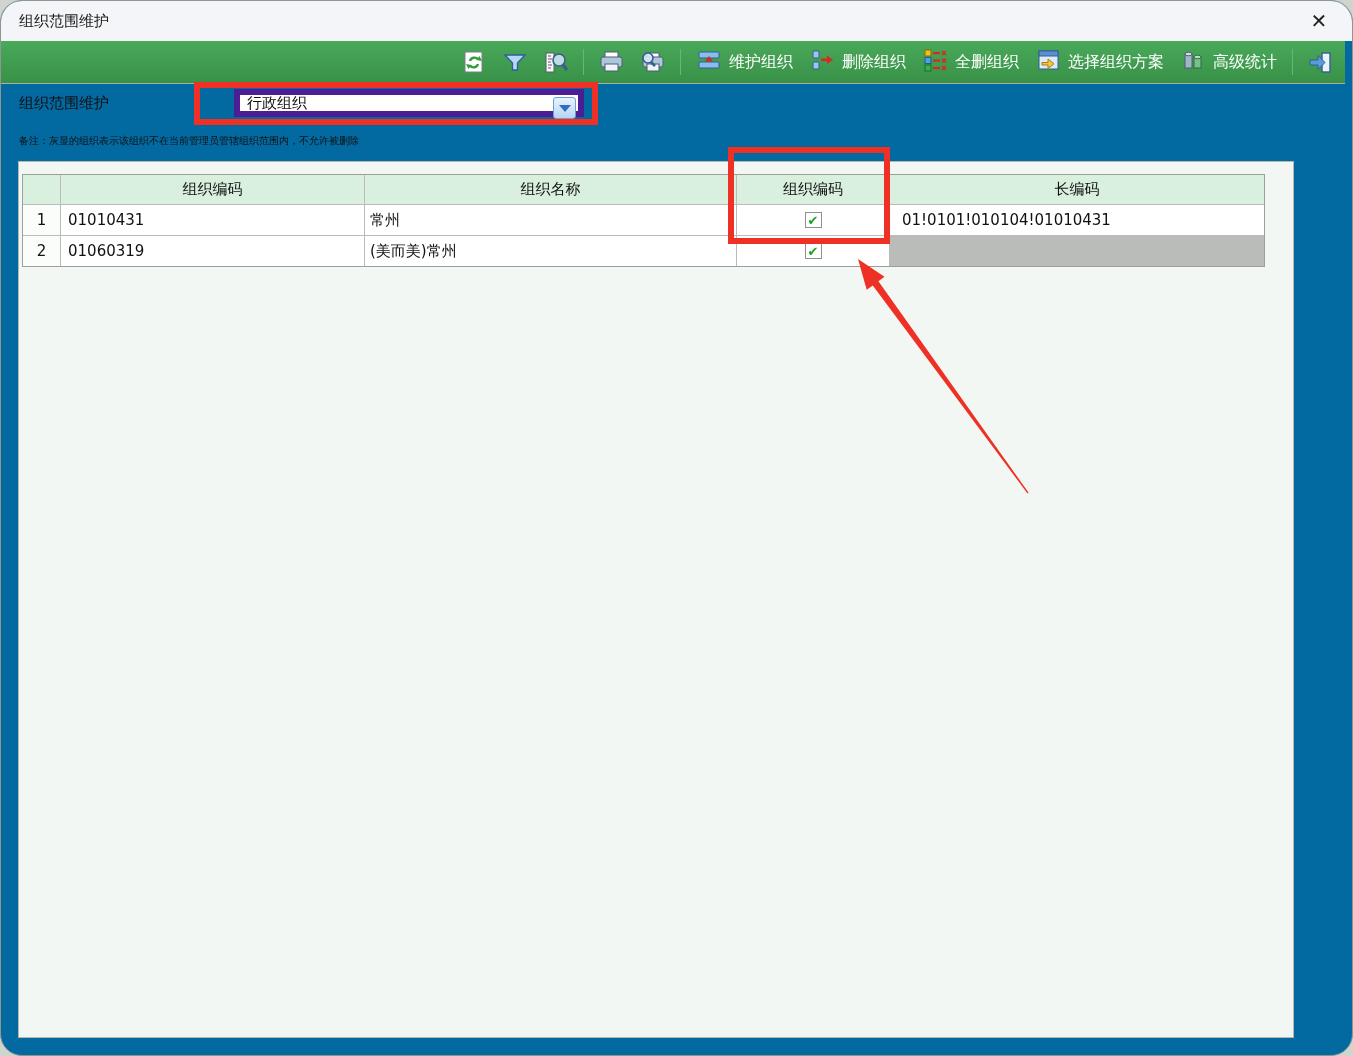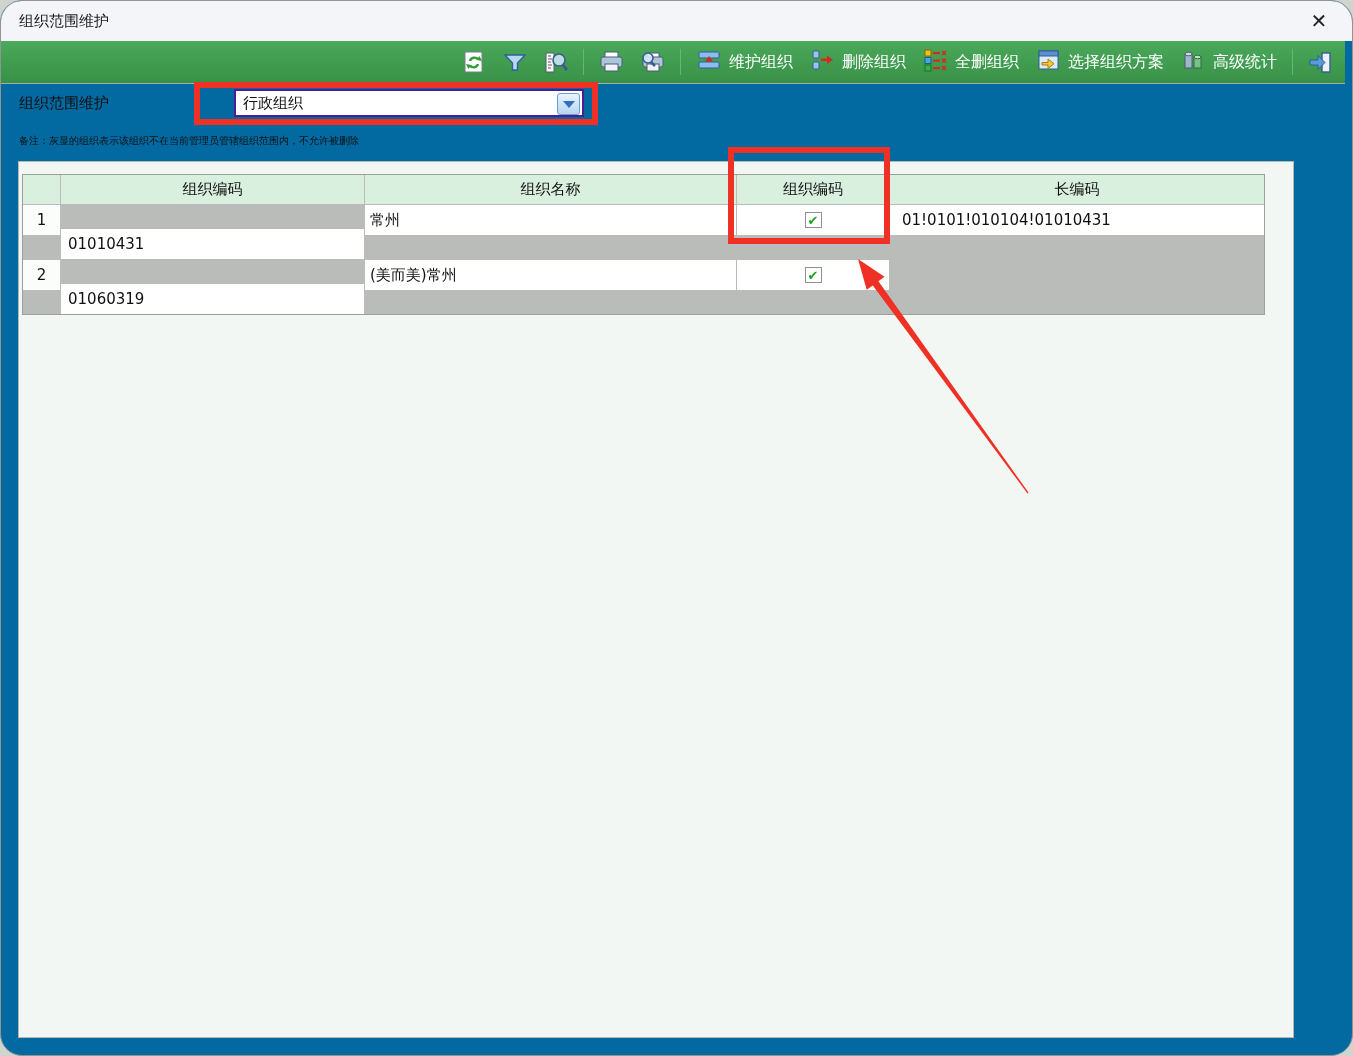--- a/index.html
+++ b/index.html
@@ -48,21 +48,21 @@
   .tb-btn {
     display:flex; align-items:center; gap:7px;
     color:#ffffff; font-size:16px;
     margin:0 8px; flex:none; white-space:nowrap;
   }
   .tb-btn svg { flex:none; }
   
   #scope-label { position:absolute; left:18px; top:93px; font-size:15px; color:#111; }
   #scope-combo {
     position:absolute; left:233px; top:88px; width:350px; height:28px;
-    background:#ffffff; border:2px solid #4c1d95;
+    background:#ffffff; border:6px solid #4c1d95;
     font-size:15px; color:#111;
     display:flex; align-items:center; padding-left:7px;
   }
   #combo-arrow-btn {
     position:absolute; right:2px; top:2px; width:23px; height:22px;
     background:linear-gradient(#e8f3fd,#b8d6f2);
     border:1px solid #6b9fd2; border-radius:3px;
     display:flex; align-items:center; justify-content:center;
   }
   #combo-arrow-btn .tri {
@@ -86,21 +86,21 @@
     gap:1px;
   }
   .cell {
     background:#ffffff; font-size:15px; color:#111;
     display:flex; align-items:center;
     height:30px; overflow:hidden; white-space:nowrap;
   }
   .cell.th { background:#d9f0de; justify-content:center; height:29px; }
   .cell.corner { background:#d9f0de; height:29px; }
   .cell.rn { background:#fbfdfb; justify-content:center; }
-  .cell.code { padding-left:7px;margin-top:24px; }
+  .cell.code { padding-left:7px; }
   .cell.name { padding-left:5px; }
   .cell.chk { justify-content:center; }
   .cell.lc { padding-left:12px; }
   .checkbox {
     width:17px; height:16px; background:#ffffff;
     border:1px solid #8d928d;
     display:flex; align-items:center; justify-content:center;
     font-size:13px; font-weight:bold; color:#1fa11f; line-height:1;
   }
   

